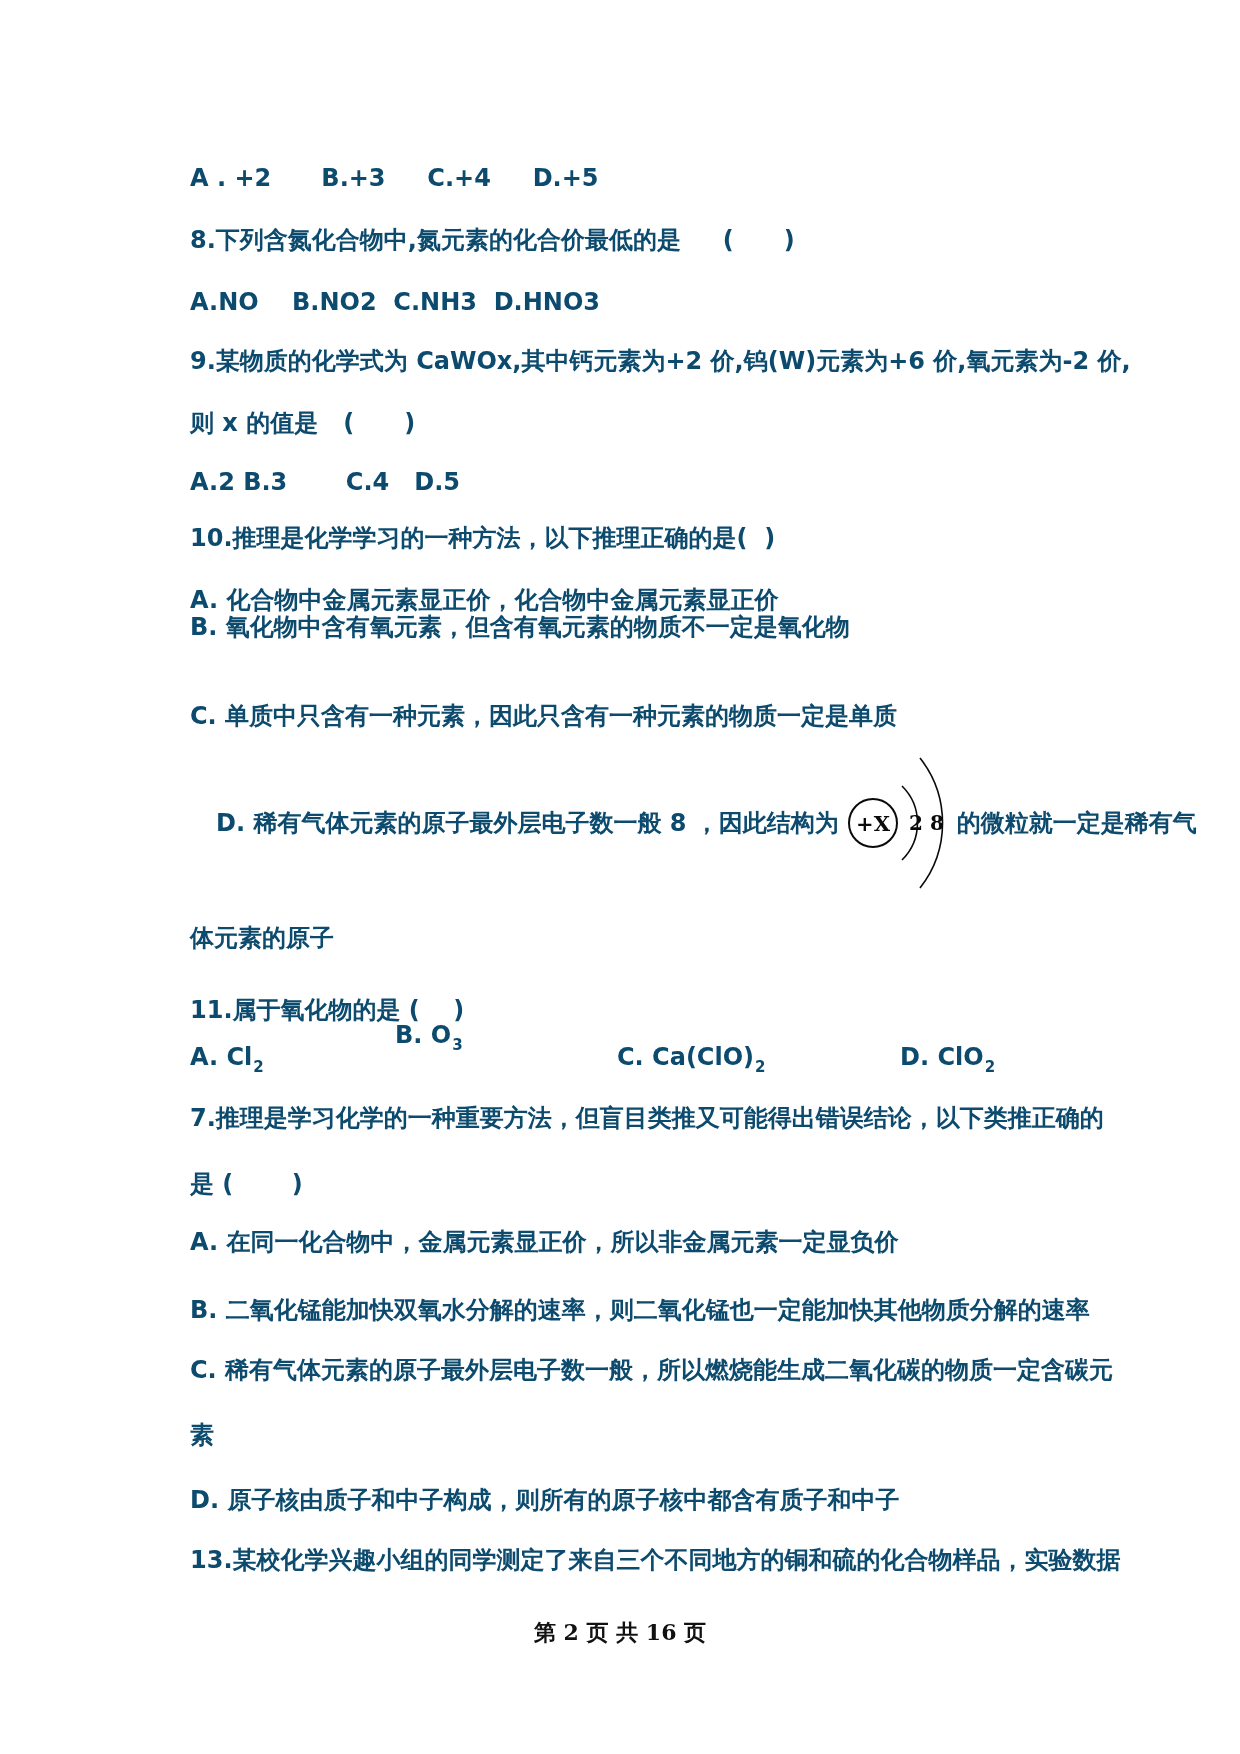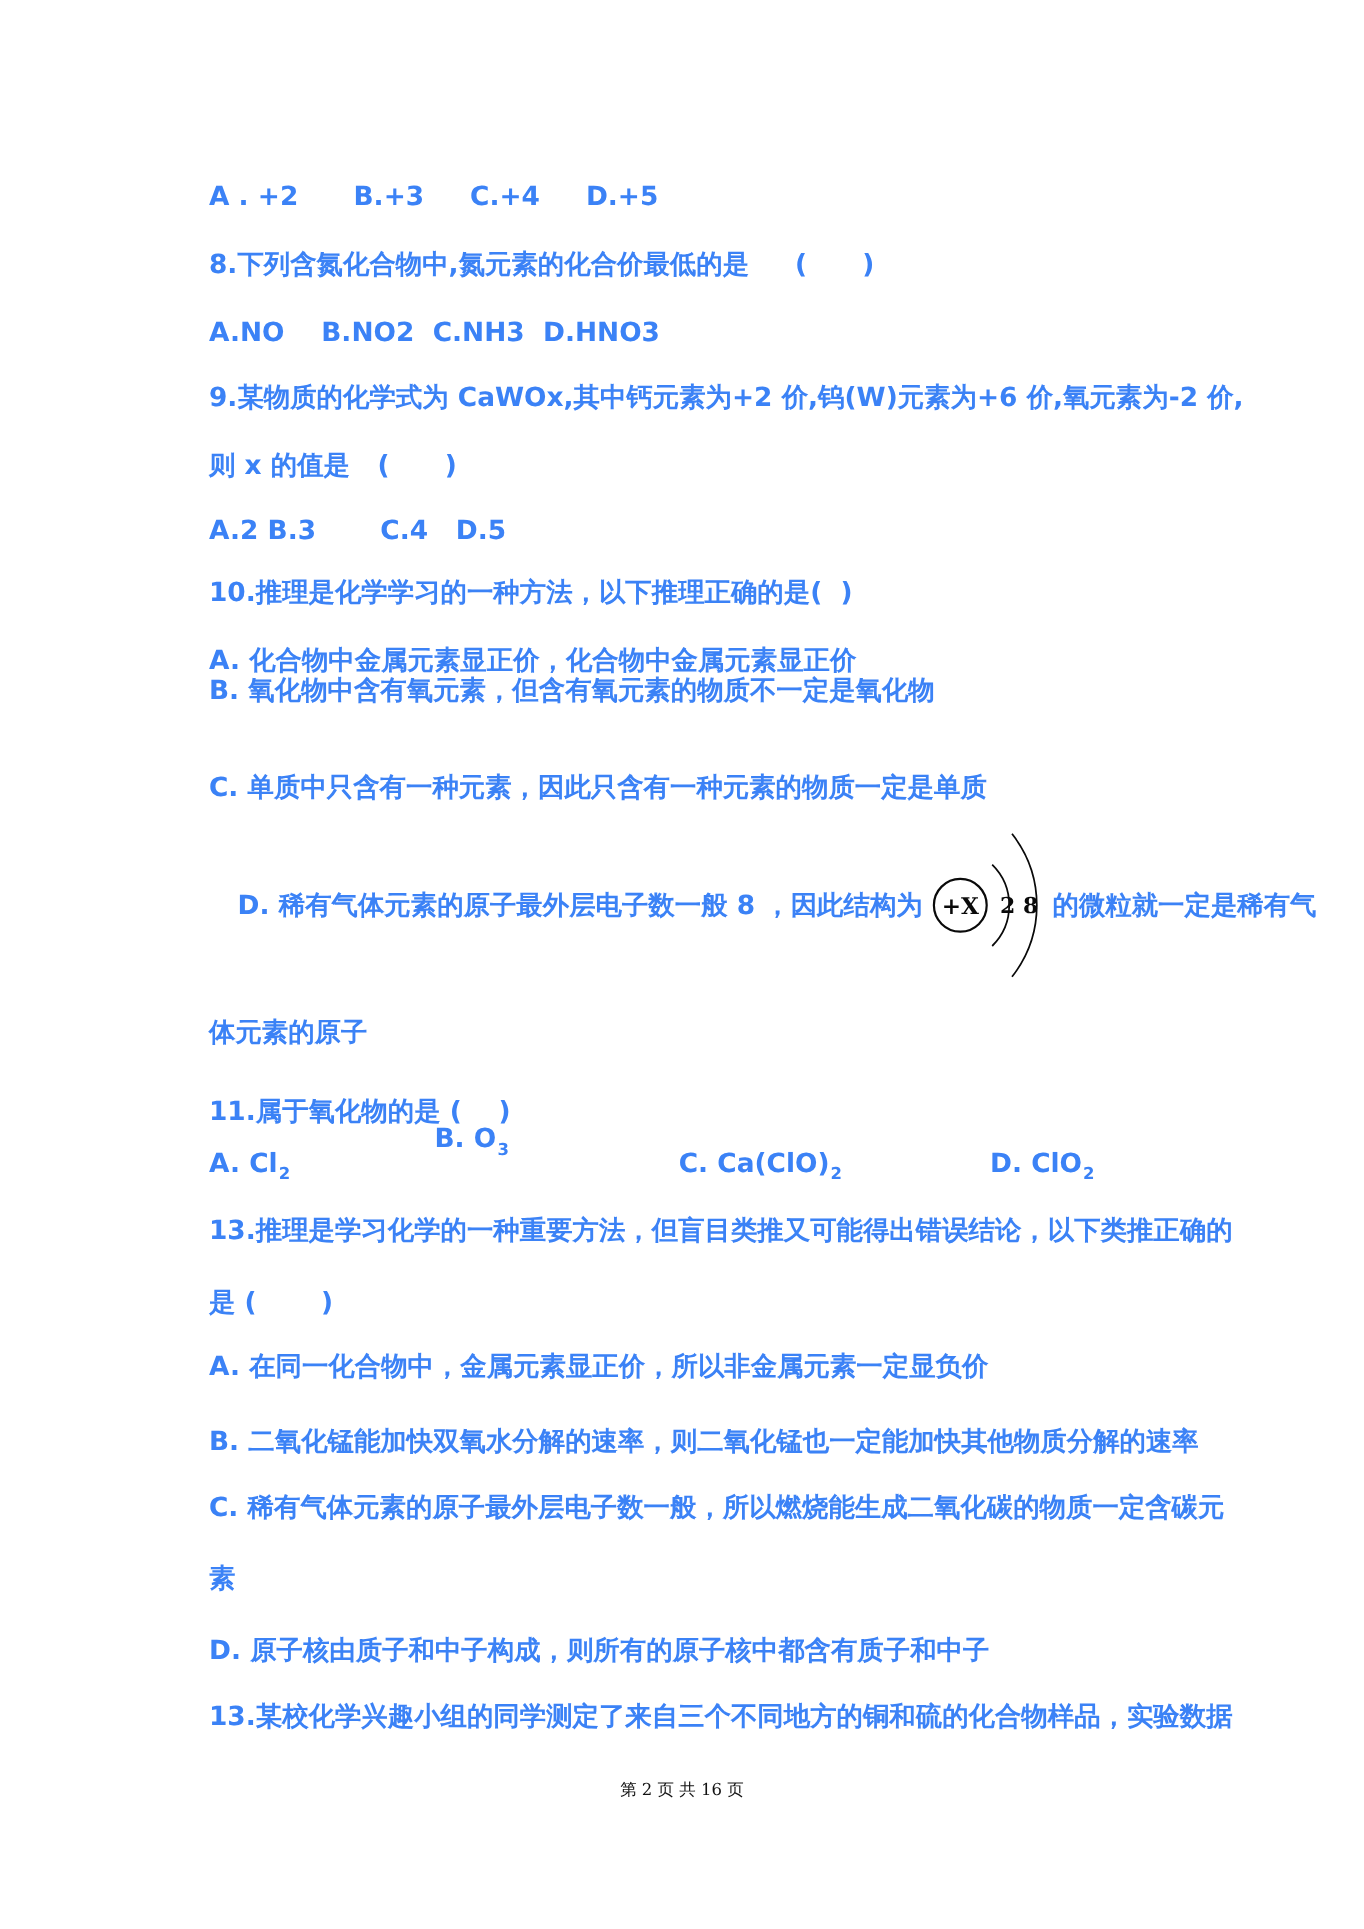--- a/index.html
+++ b/index.html
@@ -10,21 +10,21 @@
     background: #ffffff;
     overflow: hidden;
     font-family: "DejaVu Sans", sans-serif;
   }
   .line {
     position: absolute;
     left: 190px;
     font-weight: bold;
     font-size: 24px;
     line-height: 1.25;
-    color: #3b82f6;
+    color: #0c4a6e;
     white-space: pre-wrap;
     letter-spacing: 0px;
   }
   .flex-line {
     display: flex;
     align-items: center;
     margin-left: 26px;
   }
   .formula sub {
     font-size: 15px;
@@ -38,22 +38,22 @@
     display: block;
     margin: 0 2px 0 4px;
     flex: 0 0 auto;
   }
   .footer {
     position: absolute;
     left: 0;
     width: 100%;
     text-align: center;
     font-family: "DejaVu Serif", serif;
-    font-weight: normal;
-    font-size: 15px;
+    font-weight: bold;
+    font-size: 22px;
     color: #111;
     white-space: pre-wrap;
   }
 </style>
 </head>
 <body>
 
 <div class="page">
 
   <div class="line" style="top:163px">A . +2      B.+3     C.+4     D.+5</div>
@@ -85,21 +85,21 @@
 
   <div class="line" style="top:923px">体元素的原子</div>
 
   <div class="line" style="top:995px">11.属于氧化物的是 (    )</div>
 
   <span class="line formula" style="left:190px; top:1042px"><span>A. </span><span>Cl</span><sub>2</sub></span>
   <span class="line formula" style="left:395px; top:1020px"><span>B. </span><span>O</span><sub>3</sub></span>
   <span class="line formula" style="left:617px; top:1042px"><span>C. </span><span>Ca(ClO)</span><sub>2</sub></span>
   <span class="line formula" style="left:900px; top:1042px"><span>D. </span><span>ClO</span><sub>2</sub></span>
 
-  <div class="line" style="top:1103px">13.推理是学习化学的一种重要方法，但盲目类推又可能得出错误结论，以下类推正确的</div>
+  <div class="line" style="top:1103px">7.推理是学习化学的一种重要方法，但盲目类推又可能得出错误结论，以下类推正确的</div>
   <div class="line" style="top:1169px">是 (       )</div>
   <div class="line" style="top:1227px">A. 在同一化合物中，金属元素显正价，所以非金属元素一定显负价</div>
   <div class="line" style="top:1295px">B. 二氧化锰能加快双氧水分解的速率，则二氧化锰也一定能加快其他物质分解的速率</div>
   <div class="line" style="top:1355px">C. 稀有气体元素的原子最外层电子数一般，所以燃烧能生成二氧化碳的物质一定含碳元</div>
   <div class="line" style="top:1420px">素</div>
   <div class="line" style="top:1485px">D. 原子核由质子和中子构成，则所有的原子核中都含有质子和中子</div>
 
   <div class="line" style="top:1545px">13.某校化学兴趣小组的同学测定了来自三个不同地方的铜和硫的化合物样品，实验数据</div>
 
   <div class="footer" style="top:1618px">第 2 页 共 16 页</div>

